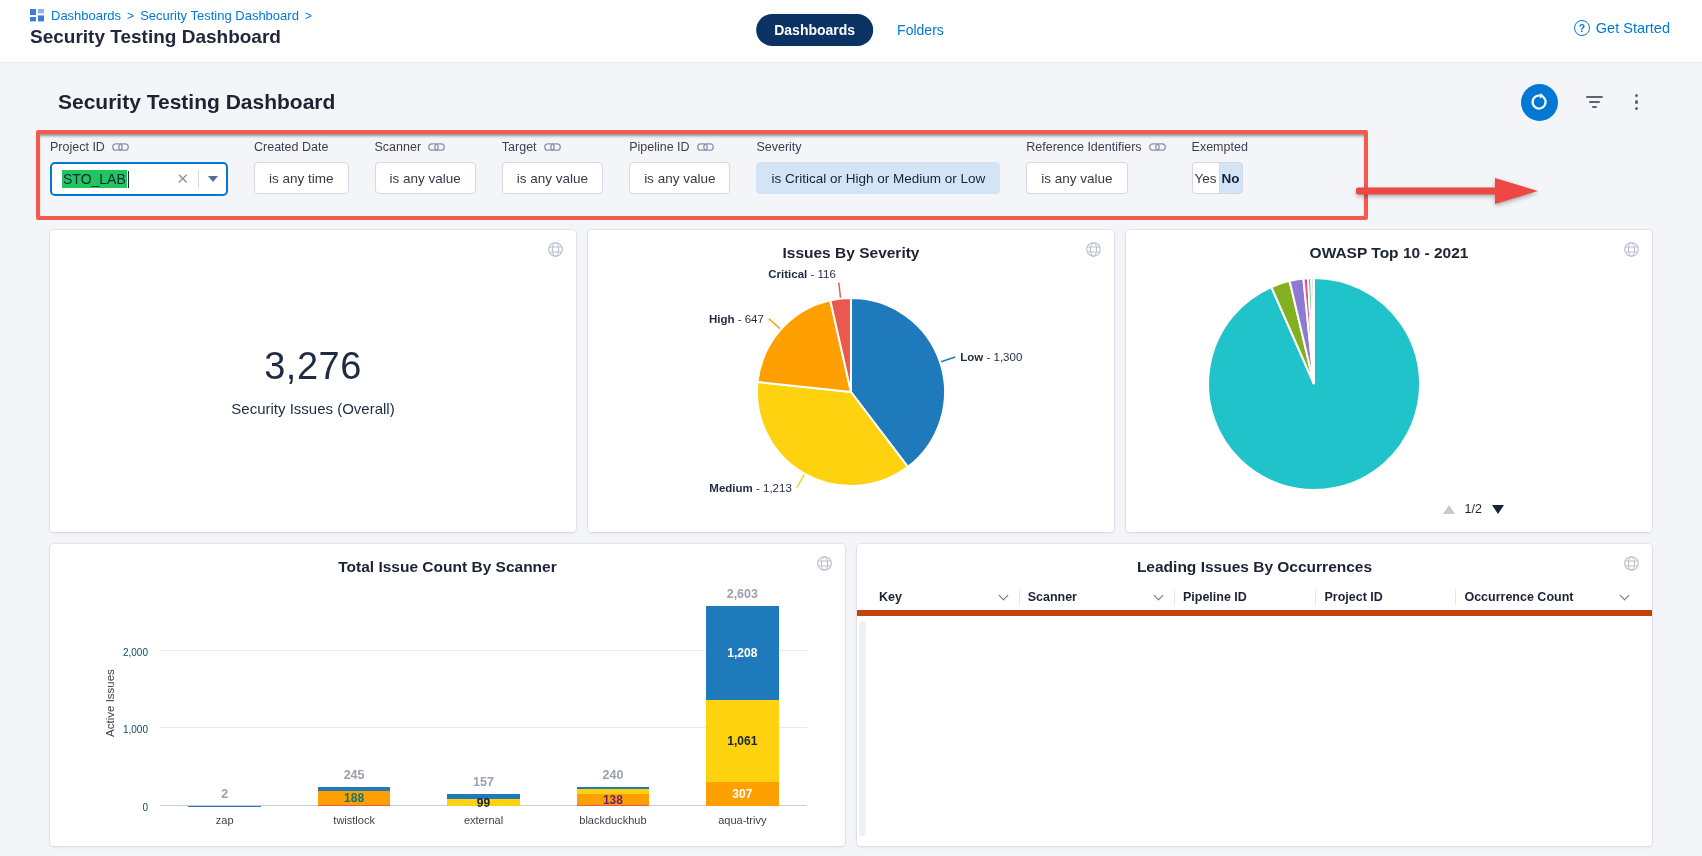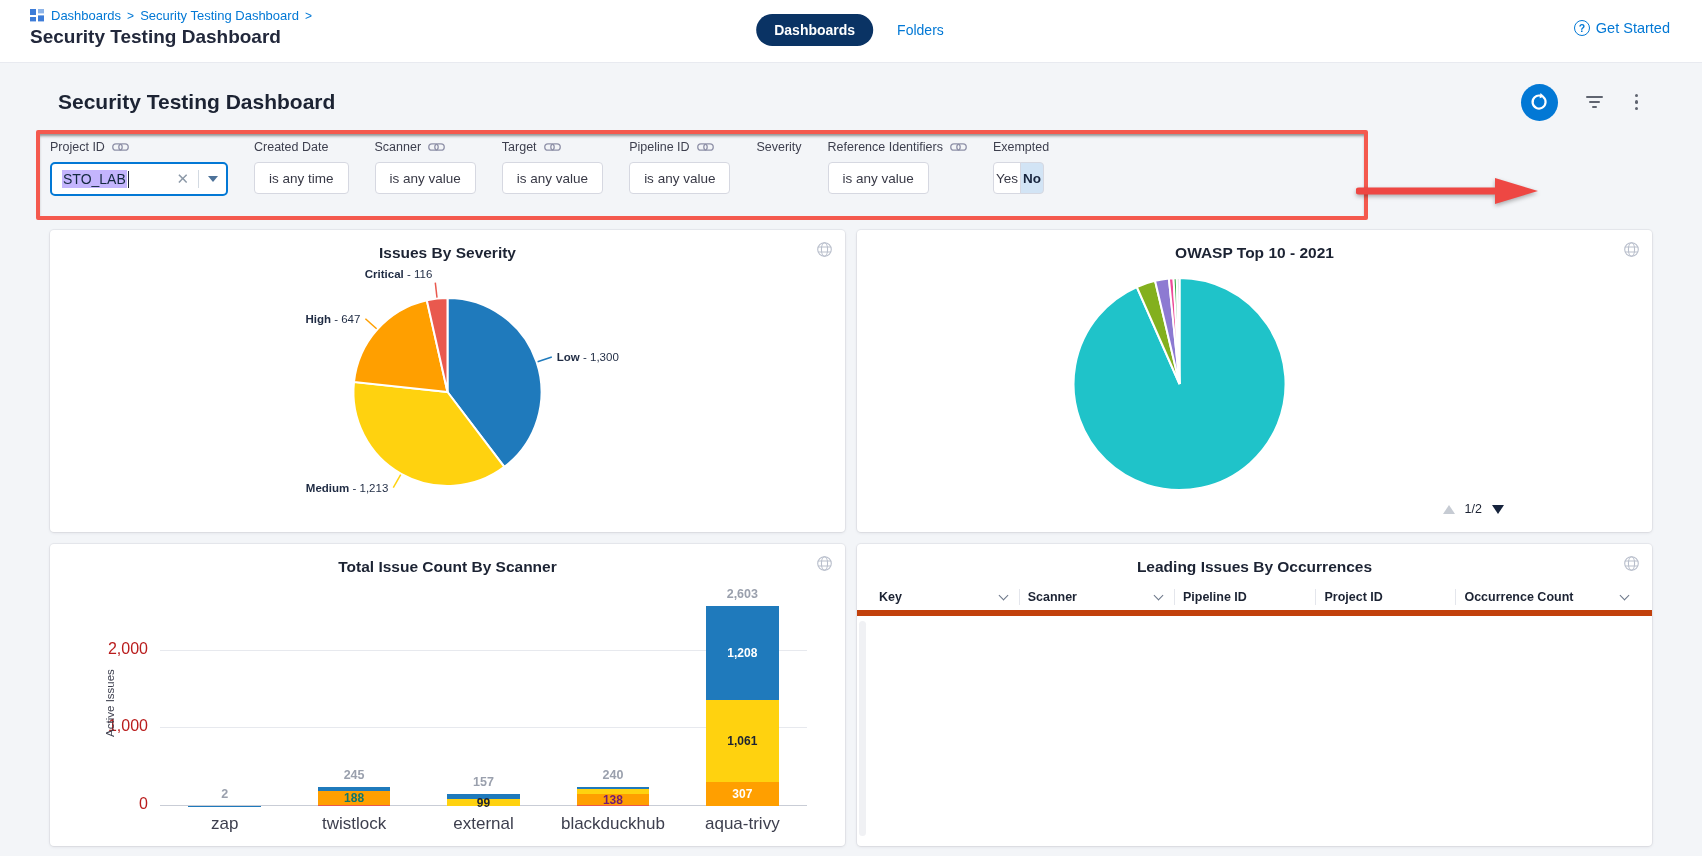--- a/index.html
+++ b/index.html
@@ -60,21 +60,21 @@
   .fbtn.hl { background:var(--chip,#d2e4f5); border-color:var(--chip,#d2e4f5); color:#16233c; }
   .toggle { display:flex; }
   .toggle button { height:32px; padding:0 2px; border:1px solid #d6d8e1; background:#fff;
     font-size:13.5px; color:#383946; font-family:inherit; cursor:pointer; }
   .toggle button:first-child { border-radius:4px 0 0 4px; }
   .toggle button:last-child { border-radius:0 4px 4px 0; margin-left:-1px; }
   .toggle button.sel { background:var(--chip,#d2e4f5); font-weight:700; color:#16233c; }
   .combo { display:flex; align-items:center; width:178px; height:34px; background:#fff;
     border:2px solid var(--accent,#0278d5); border-radius:5px; padding:0 8px 0 10px; cursor:text; }
   .combo-text { flex:1; font-size:14px; color:#13293f; display:flex; align-items:center; }
-  .combo-text .sel { background:#c4b5fd; padding:1px 1px; }
+  .combo-text .sel { background:#22c55e; padding:1px 1px; }
   .cursor-bar { width:1.5px; height:17px; background:#1c2333; margin-left:1px; }
   .combo .x { color:#8b98a7; font-size:15px; padding:0 9px; cursor:pointer; }
   .combo .vdiv { width:1px; height:18px; background:#d3dae2; }
   .combo .caret { width:0; height:0; border-left:5px solid transparent;
     border-right:5px solid transparent; border-top:6px solid #4d7299; margin-left:9px; cursor:pointer; }
 
   
   .tiles-row { display:flex; gap:12px; margin-top:16px; }
   .row2 { margin-top:12px; }
   .tile { position:relative; flex:1; height:302px; background:#fff; border-radius:4px;
@@ -93,31 +93,31 @@
     border-bottom:9px solid #c6cbd3; cursor:pointer; }
   .tri-down { width:0; height:0; border-left:6px solid transparent; border-right:6px solid transparent;
     border-top:9px solid #16233c; cursor:pointer; }
 
   
   .chart-bar { position:absolute; left:0; right:0; top:40px; bottom:0; }
   .plot { position:absolute; left:110px; right:38px; top:16px; bottom:40px; }
   .grid { position:absolute; left:0; right:0; height:1px; background:#e7e9ee; }
   .grid0 { background:#c9cdd6; }
   .ytick { position:absolute; right:calc(100% + 12px); width:60px; text-align:right;
-    font-size:16px; color:#b91c1c; }
+    font-size:10px; color:#0c4a6e; }
   .cols { position:absolute; inset:0; display:flex; }
   .col { flex:1; position:relative; }
   .bar { position:absolute; bottom:0; left:22%; width:56%; height:100%; cursor:pointer; }
   .seg { position:absolute; left:0; right:0; }
   .seglab { position:absolute; left:-12px; right:-12px; text-align:center; font-size:12px;
     font-weight:700; z-index:2; height:14px; line-height:14px; }
   .total { position:absolute; left:-6px; right:-6px; text-align:center; color:#9aa0ad;
     font-weight:700; font-size:12.5px; }
   .xlab { position:absolute; top:calc(100% + 8px); left:-14px; right:-14px; text-align:center;
-    font-size:17px; color:#3d3f4e; }
+    font-size:11px; color:#3d3f4e; }
   .ylab { position:absolute; left:26px; top:43%; transform:rotate(-90deg);
     transform-origin:center; font-size:11.5px; color:#3d3f4e; }
 
   
   .table-head { position:absolute; left:0; right:0; top:40px; display:flex; align-items:center;
     height:32px; border-bottom:6px solid #c2410c; padding:0 12px 0 14px; }
   .tcol { display:flex; align-items:center; justify-content:space-between; font-size:12.5px;
     font-weight:700; color:#1c2333; padding:0 10px 0 8px; height:16px; cursor:pointer; }
   .tcol + .tcol { border-left:1px solid #e4e6ec; }
   .col-chev { width:7px; height:7px; border-right:1.6px solid #6b7688;
@@ -232,41 +232,52 @@
             </div><button class="fbtn">is any value</button></div>
           <div class="filter"><div class="flabel">
               <span>Pipeline ID</span>
               <svg width="17" height="10" viewBox="0 0 18 10" fill="none" stroke="#8f91a8" stroke-width="1.4">
                 <rect x="0.8" y="1.6" width="10" height="6.8" rx="3.4"></rect>
                 <rect x="7.2" y="1.6" width="10" height="6.8" rx="3.4"></rect>
               </svg>
             </div><button class="fbtn">is any value</button></div>
           <div class="filter"><div class="flabel">
               <span>Severity</span>
-            </div></div>
+            </div><button class="fbtn hl">is Critical or High or Medium or Low</button></div>
           <div class="filter"><div class="flabel">
               <span>Reference Identifiers</span>
               <svg width="17" height="10" viewBox="0 0 18 10" fill="none" stroke="#8f91a8" stroke-width="1.4">
                 <rect x="0.8" y="1.6" width="10" height="6.8" rx="3.4"></rect>
                 <rect x="7.2" y="1.6" width="10" height="6.8" rx="3.4"></rect>
               </svg>
             </div><button class="fbtn">is any value</button></div>
           <div class="filter">
             <div class="flabel">
               <span>Exempted</span>
             </div>
             <div class="toggle">
               <button class="">Yes</button>
               <button class="sel">No</button>
             </div>
           </div>
         </div>
     </div>
 
     <div class="tiles-row row1">
+      <section class="tile">
+        <span class="globe"><svg width="17" height="17" viewBox="0 0 20 20" fill="none" stroke="#b9bfcc" stroke-width="1.3">
+              <circle cx="10" cy="10" r="8"></circle>
+              <ellipse cx="10" cy="10" rx="3.6" ry="8"></ellipse>
+              <path d="M2.3 7h15.4M2.3 13h15.4"></path>
+            </svg></span>
+        <div class="tile-center">
+          <div class="big-number">3,276</div>
+          <div class="big-label">Security Issues (Overall)</div>
+        </div>
+      </section>
 
       <section class="tile">
         <span class="globe"><svg width="17" height="17" viewBox="0 0 20 20" fill="none" stroke="#b9bfcc" stroke-width="1.3">
               <circle cx="10" cy="10" r="8"></circle>
               <ellipse cx="10" cy="10" rx="3.6" ry="8"></ellipse>
               <path d="M2.3 7h15.4M2.3 13h15.4"></path>
             </svg></span>
         <h3>Issues By Severity</h3>
         <div class="chart"><svg width="100%" height="100%" viewBox="0 0 524 268" preserveAspectRatio="xMidYMid meet">
               <path d="M 262 128 L 262.0 34.0 A 94 94 0 0 1 318.8 202.9 Z" fill="#1f7abc" stroke="#fff" stroke-width="2"></path>

